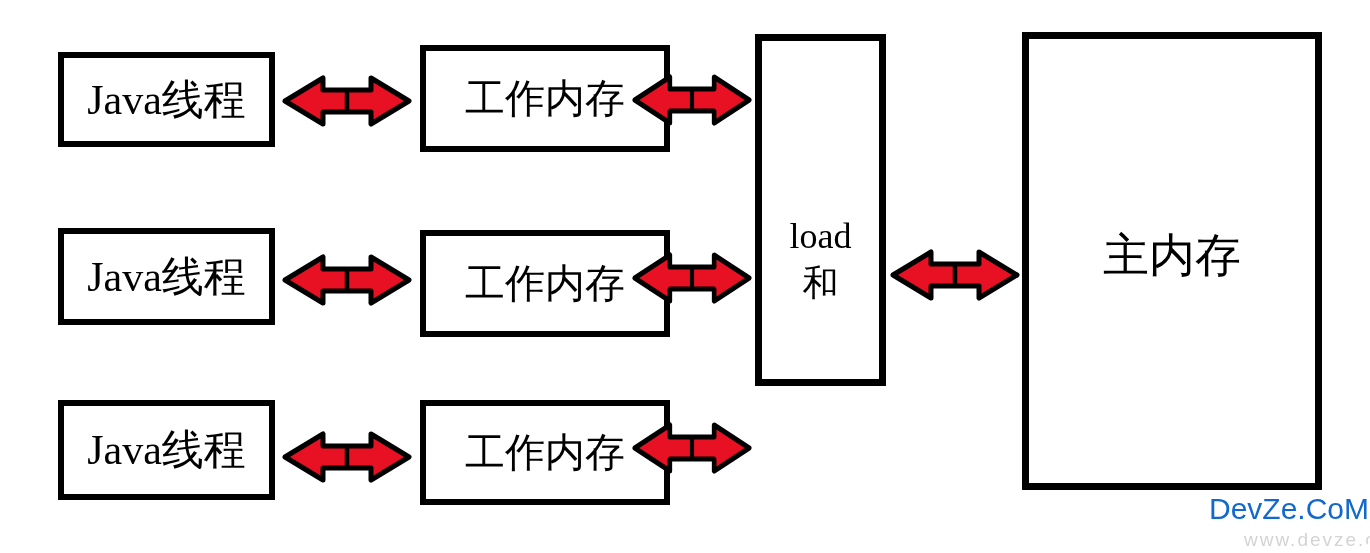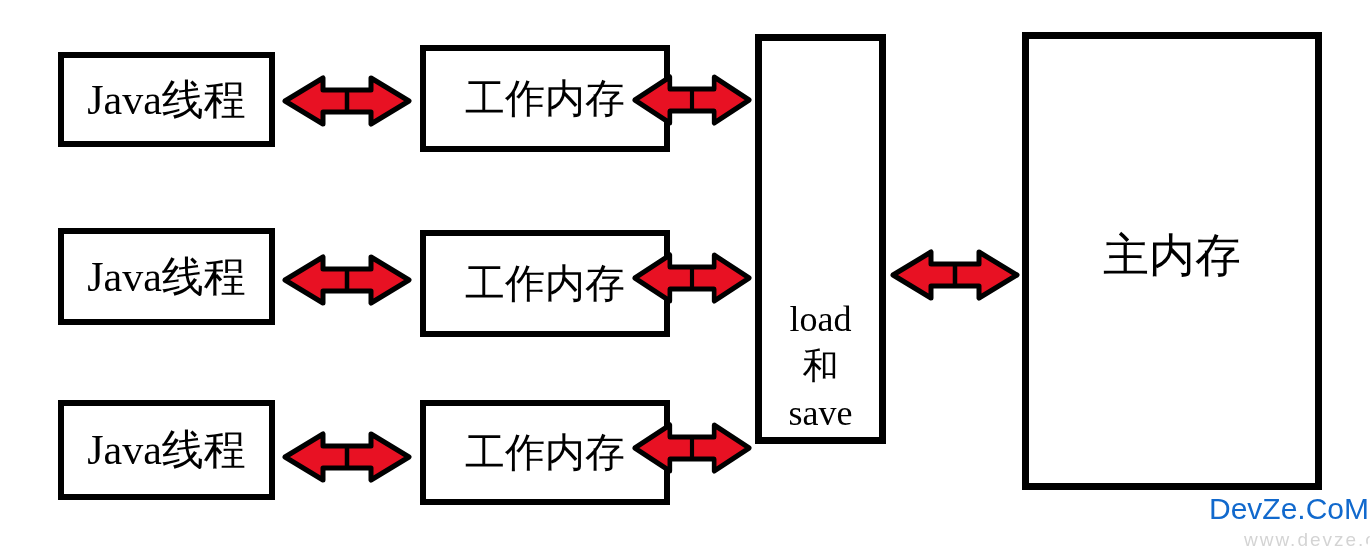--- a/index.html
+++ b/index.html
@@ -33,23 +33,23 @@
   .java-box   { left: 58px;  width: 217px; }
   .wm-box     { left: 420px; width: 250px; }
   .wm-box .label { font-size: 40px; }
   .row1-java  { top: 52px;  height: 95px; }
   .row2-java  { top: 228px; height: 97px; }
   .row3-java  { top: 400px; height: 100px; }
   .row1-wm    { top: 45px;  height: 107px; }
   .row2-wm    { top: 230px; height: 107px; }
   .row3-wm    { top: 400px; height: 105px; }
   .loadsave-box {
-    left: 755px; top: 34px; width: 131px; height: 410px;
+    left: 755px; top: 34px; width: 131px; height: 352px;
     border-width: 7px;
-    align-items: flex-end;
+    align-items: center;
   }
   .loadsave-lines {
     margin-top: 100px;
     width: 100%;
     text-align: center;
     font-size: 36px;
     line-height: 47px;
     color: #000000;
   }
   .main-box {
@@ -116,21 +116,20 @@
     <span class="label">工作内存</span>
   </div>
   <div class="box wm-box row3-wm" style="border-color: rgb(0, 0, 0);">
     <span class="label">工作内存</span>
   </div>
 
   <div class="box loadsave-box" style="border-color: rgb(0, 0, 0);">
     <div class="loadsave-lines">
       <div>load</div>
       <div>和</div>
-      <div>save</div>
     </div>
   </div>
 
   <div class="box main-box" style="border-color: rgb(0, 0, 0);">
     <span class="label">主内存</span>
   </div>
 
   <svg class="arrow" style="left:282px; top:75px;  width:130px; height:52px;" viewBox="0 0 130 52" preserveAspectRatio="none">
     <polygon points="3,26 41,3 41,15 89,15 89,3 127,26 89,49 89,37 41,37 41,49" fill="#e81123"></polygon>
     <line x1="65" y1="13" x2="65" y2="39"></line>

